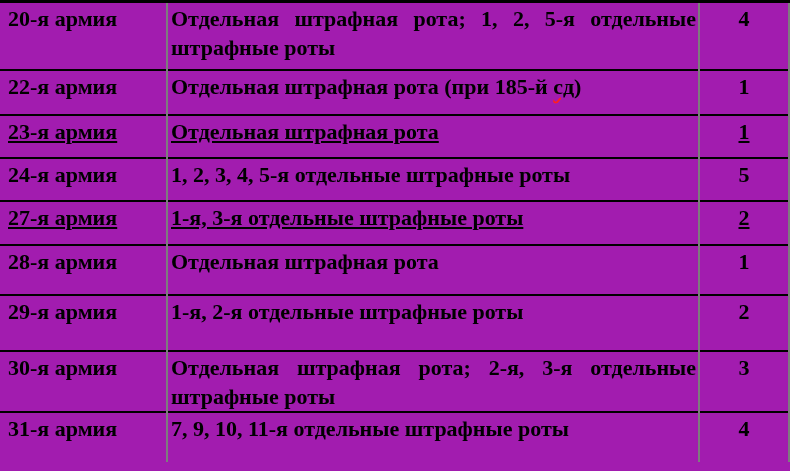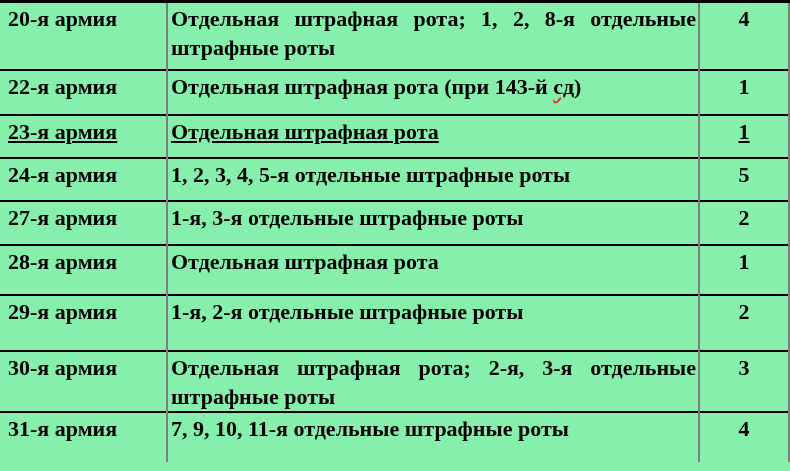--- a/index.html
+++ b/index.html
@@ -1,20 +1,20 @@
 <!DOCTYPE html>
 <html><head>
 <meta charset="utf-8">
 <style>
   html, body { margin: 0; padding: 0; }
   .page {
     position: relative;
     width: 790px;
     height: 471px;
-    background: #86efac;
+    background: #a21caf;
     overflow: hidden;
   }
   table.doc-table {
     border-collapse: collapse;
     table-layout: fixed;
     width: 789px;
   }
   .doc-table td {
     vertical-align: top;
     border-top: 2px solid #000000;
@@ -45,39 +45,39 @@
 <div class="page">
   <table class="doc-table">
     <colgroup>
       <col style="width:167px">
       <col style="width:532px">
       <col style="width:90px">
     </colgroup>
     <tbody>
         <tr style="height: 68px;">
           <td class="col-army">20-я армия</td>
-          <td class="col-units"><span>Отдельная штрафная рота; 1, 2, 8-я отдельные штрафные роты</span></td>
+          <td class="col-units"><span>Отдельная штрафная рота; 1, 2, 5-я отдельные штрафные роты</span></td>
           <td class="col-count">4</td>
         </tr>
         <tr style="height: 45px;">
           <td class="col-army">22-я армия</td>
-          <td class="col-units"><span>Отдельная штрафная рота (при 143-й </span><span class="spellcheck">сд</span><span>)</span></td>
+          <td class="col-units"><span>Отдельная штрафная рота (при 185-й </span><span class="spellcheck">сд</span><span>)</span></td>
           <td class="col-count">1</td>
         </tr>
         <tr style="height: 43px; text-decoration: underline;">
           <td class="col-army">23-я армия</td>
           <td class="col-units"><span>Отдельная штрафная рота</span></td>
           <td class="col-count">1</td>
         </tr>
         <tr style="height: 43px;">
           <td class="col-army">24-я армия</td>
           <td class="col-units"><span>1, 2, 3, 4, 5-я отдельные штрафные роты</span></td>
           <td class="col-count">5</td>
         </tr>
-        <tr style="height: 44px;">
+        <tr style="height: 44px; text-decoration: underline;">
           <td class="col-army">27-я армия</td>
           <td class="col-units"><span>1-я, 3-я отдельные штрафные роты</span></td>
           <td class="col-count">2</td>
         </tr>
         <tr style="height: 50px;">
           <td class="col-army">28-я армия</td>
           <td class="col-units"><span>Отдельная штрафная рота</span></td>
           <td class="col-count">1</td>
         </tr>
         <tr style="height: 56px;">

